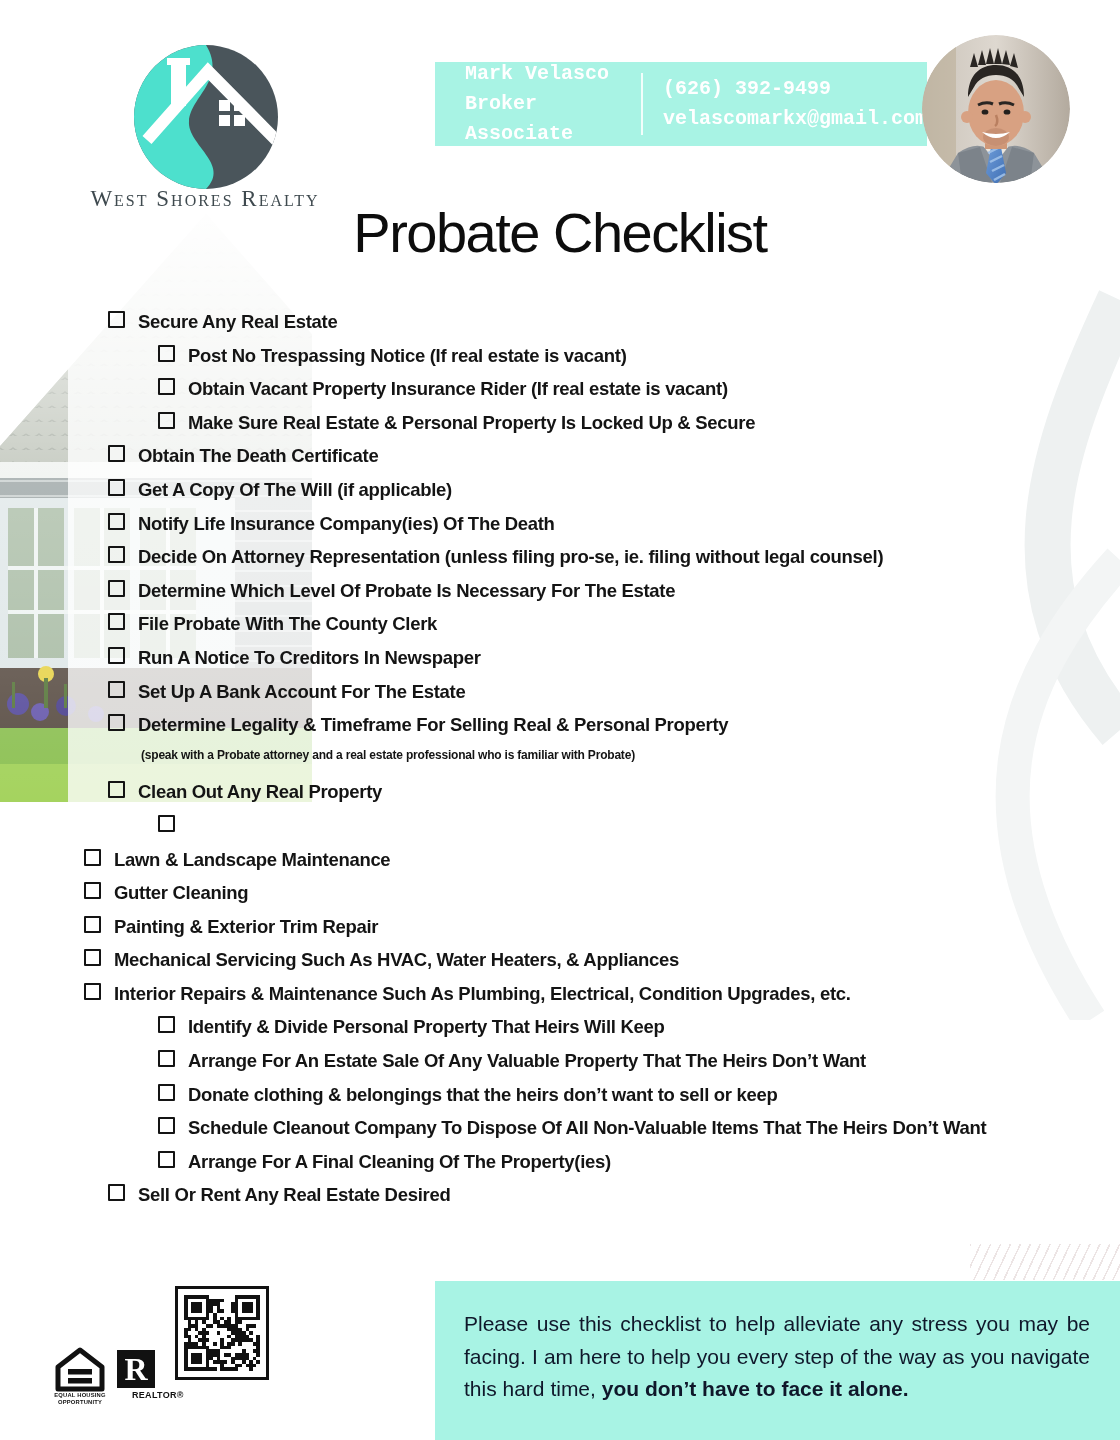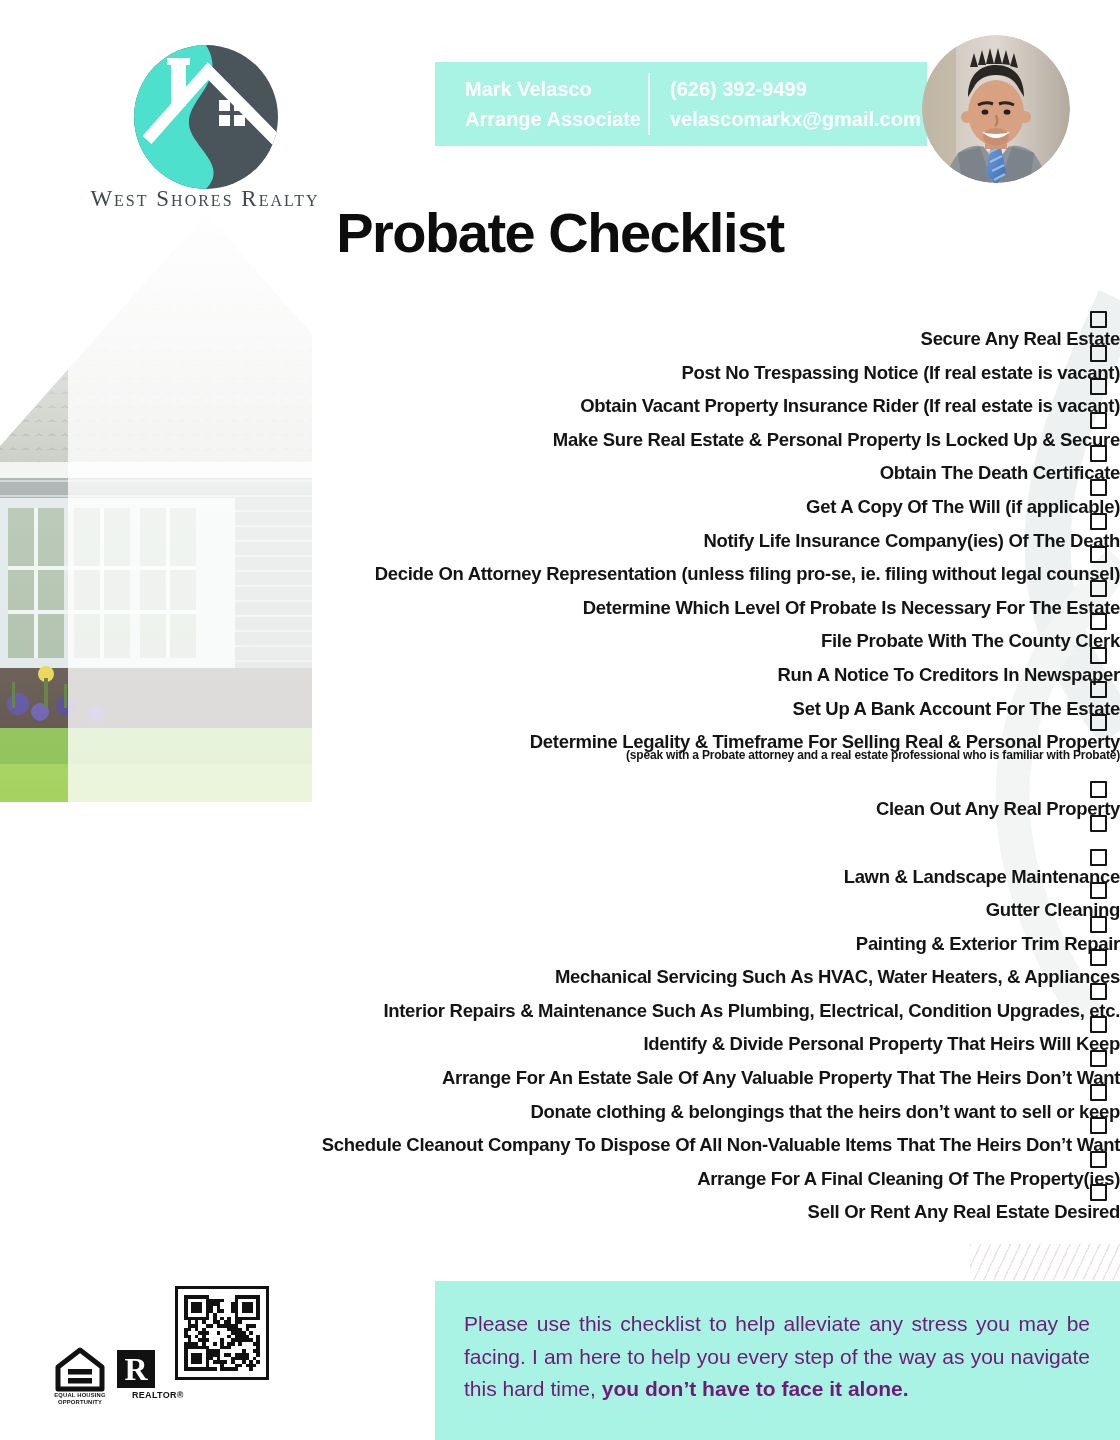--- a/index.html
+++ b/index.html
@@ -11,46 +11,46 @@
   .swoosh{position:absolute;right:0;top:260px;width:360px;height:760px;pointer-events:none;}
   .stripes{position:absolute;right:0;top:1244px;width:150px;height:36px;
            background:repeating-linear-gradient(115deg,rgba(214,196,196,.45) 0 1.5px,transparent 1.5px 9px);}
 
   
   .logo{position:absolute;left:131px;top:42px;width:150px;height:150px;}
   .brand-text{position:absolute;left:78px;top:186px;width:254px;text-align:center;
               font-family:"Liberation Serif",serif;font-variant:small-caps;
               font-size:23px;letter-spacing:2px;color:#3f4a4f;}
   .contact-banner{position:absolute;left:435px;top:62px;width:492px;height:84px;
-                  display:flex;align-items:center;color:#ffffff;}
+                  display:flex;align-items:center;color:#ffffff;font-family:Liberation Mono, monospace;}
   .contact-left{width:183px;padding-left:30px;line-height:1.5;font-size:20px;font-weight:700;}
   .contact-divider{width:2px;height:62px;background:rgba(255,255,255,.85);}
   .contact-right{padding-left:20px;line-height:1.5;font-size:20px;font-weight:700;}
   .agent-photo{position:absolute;left:922px;top:35px;width:148px;height:148px;border-radius:50%;
                overflow:hidden;}
 
   
   .doc-title{position:absolute;left:0;right:0;top:200px;text-align:center;
-             font-size:56px;font-weight:700;letter-spacing:-1.5px;color:#0d0d0d;}
+             font-size:56px;font-weight:400;letter-spacing:-1.5px;color:#0d0d0d;}
 
   
   .checklist{position:absolute;left:0;top:311px;width:1120px;}
-  .cl-row{display:flex;align-items:flex-end;height:33.6px;flex-direction:column;}
+  .cl-row{display:flex;align-items:flex-start;height:33.6px;}
   .cl-row.lvl0{padding-left:108px;}
   .cl-row.lvl1{padding-left:158px;}
   .cl-row.lvl2{padding-left:84px;}
   .cl-row.note{padding-left:141px;}
   .cbox{flex:0 0 auto;width:17px;height:17px;box-sizing:border-box;border:2.5px solid #141414;
         border-radius:1px;margin-right:13px;background:transparent;}
   .cl-text{font-size:18.5px;font-weight:700;letter-spacing:-.3px;color:#141414;white-space:nowrap;}
   .cl-row.note .cl-text{font-size:12px;letter-spacing:-.2px;}
 
   
   .message-box{position:absolute;left:435px;top:1281px;width:685px;height:159px;box-sizing:border-box;
-               padding:27px 30px 0 29px;color:#701a75;font-size:21px;line-height:1.55;
+               padding:27px 30px 0 29px;color:#0f172a;font-size:21px;line-height:1.55;
                text-align:justify;font-weight:400;}
   .message-box b{font-weight:800;}
   .qr-box{position:absolute;left:175px;top:1286px;width:94px;height:94px;box-sizing:border-box;
           border:3px solid #111;background:#fff;display:flex;align-items:center;justify-content:center;}
   .qr-box svg{width:76px;height:76px;shape-rendering:crispEdges;}
   .eho{position:absolute;left:52px;top:1346px;width:56px;text-align:center;}
   .eho svg{width:52px;height:46px;display:block;margin:0 auto;}
   .eho-label{font-size:5.8px;font-weight:700;color:#111;line-height:1.25;letter-spacing:.2px;}
   .realtor{position:absolute;left:112px;top:1350px;width:48px;text-align:center;}
   .realtor-box{width:38px;height:38px;background:#111;color:#fff;margin:0 auto;
@@ -137,21 +137,21 @@
         <rect x="88" y="73" width="11" height="11"></rect>
           <rect x="103" y="73" width="11" height="11"></rect>
       </g>
     </g>
   </svg>
   <div class="brand-text">West Shores Realty</div>
 
   <div class="contact-banner" id="banner" style="background: rgb(168, 243, 228);">
     <div class="contact-left">
       <div>Mark Velasco</div>
-      <div>Arrange Associate</div>
+      <div>Broker Associate</div>
     </div>
     <div class="contact-divider"></div>
     <div class="contact-right">
       <div>(626) 392-9499</div>
       <div>velascomarkx@gmail.com</div>
     </div>
   </div>
 
   <svg class="agent-photo" viewBox="0 0 148 148">
     <defs>

